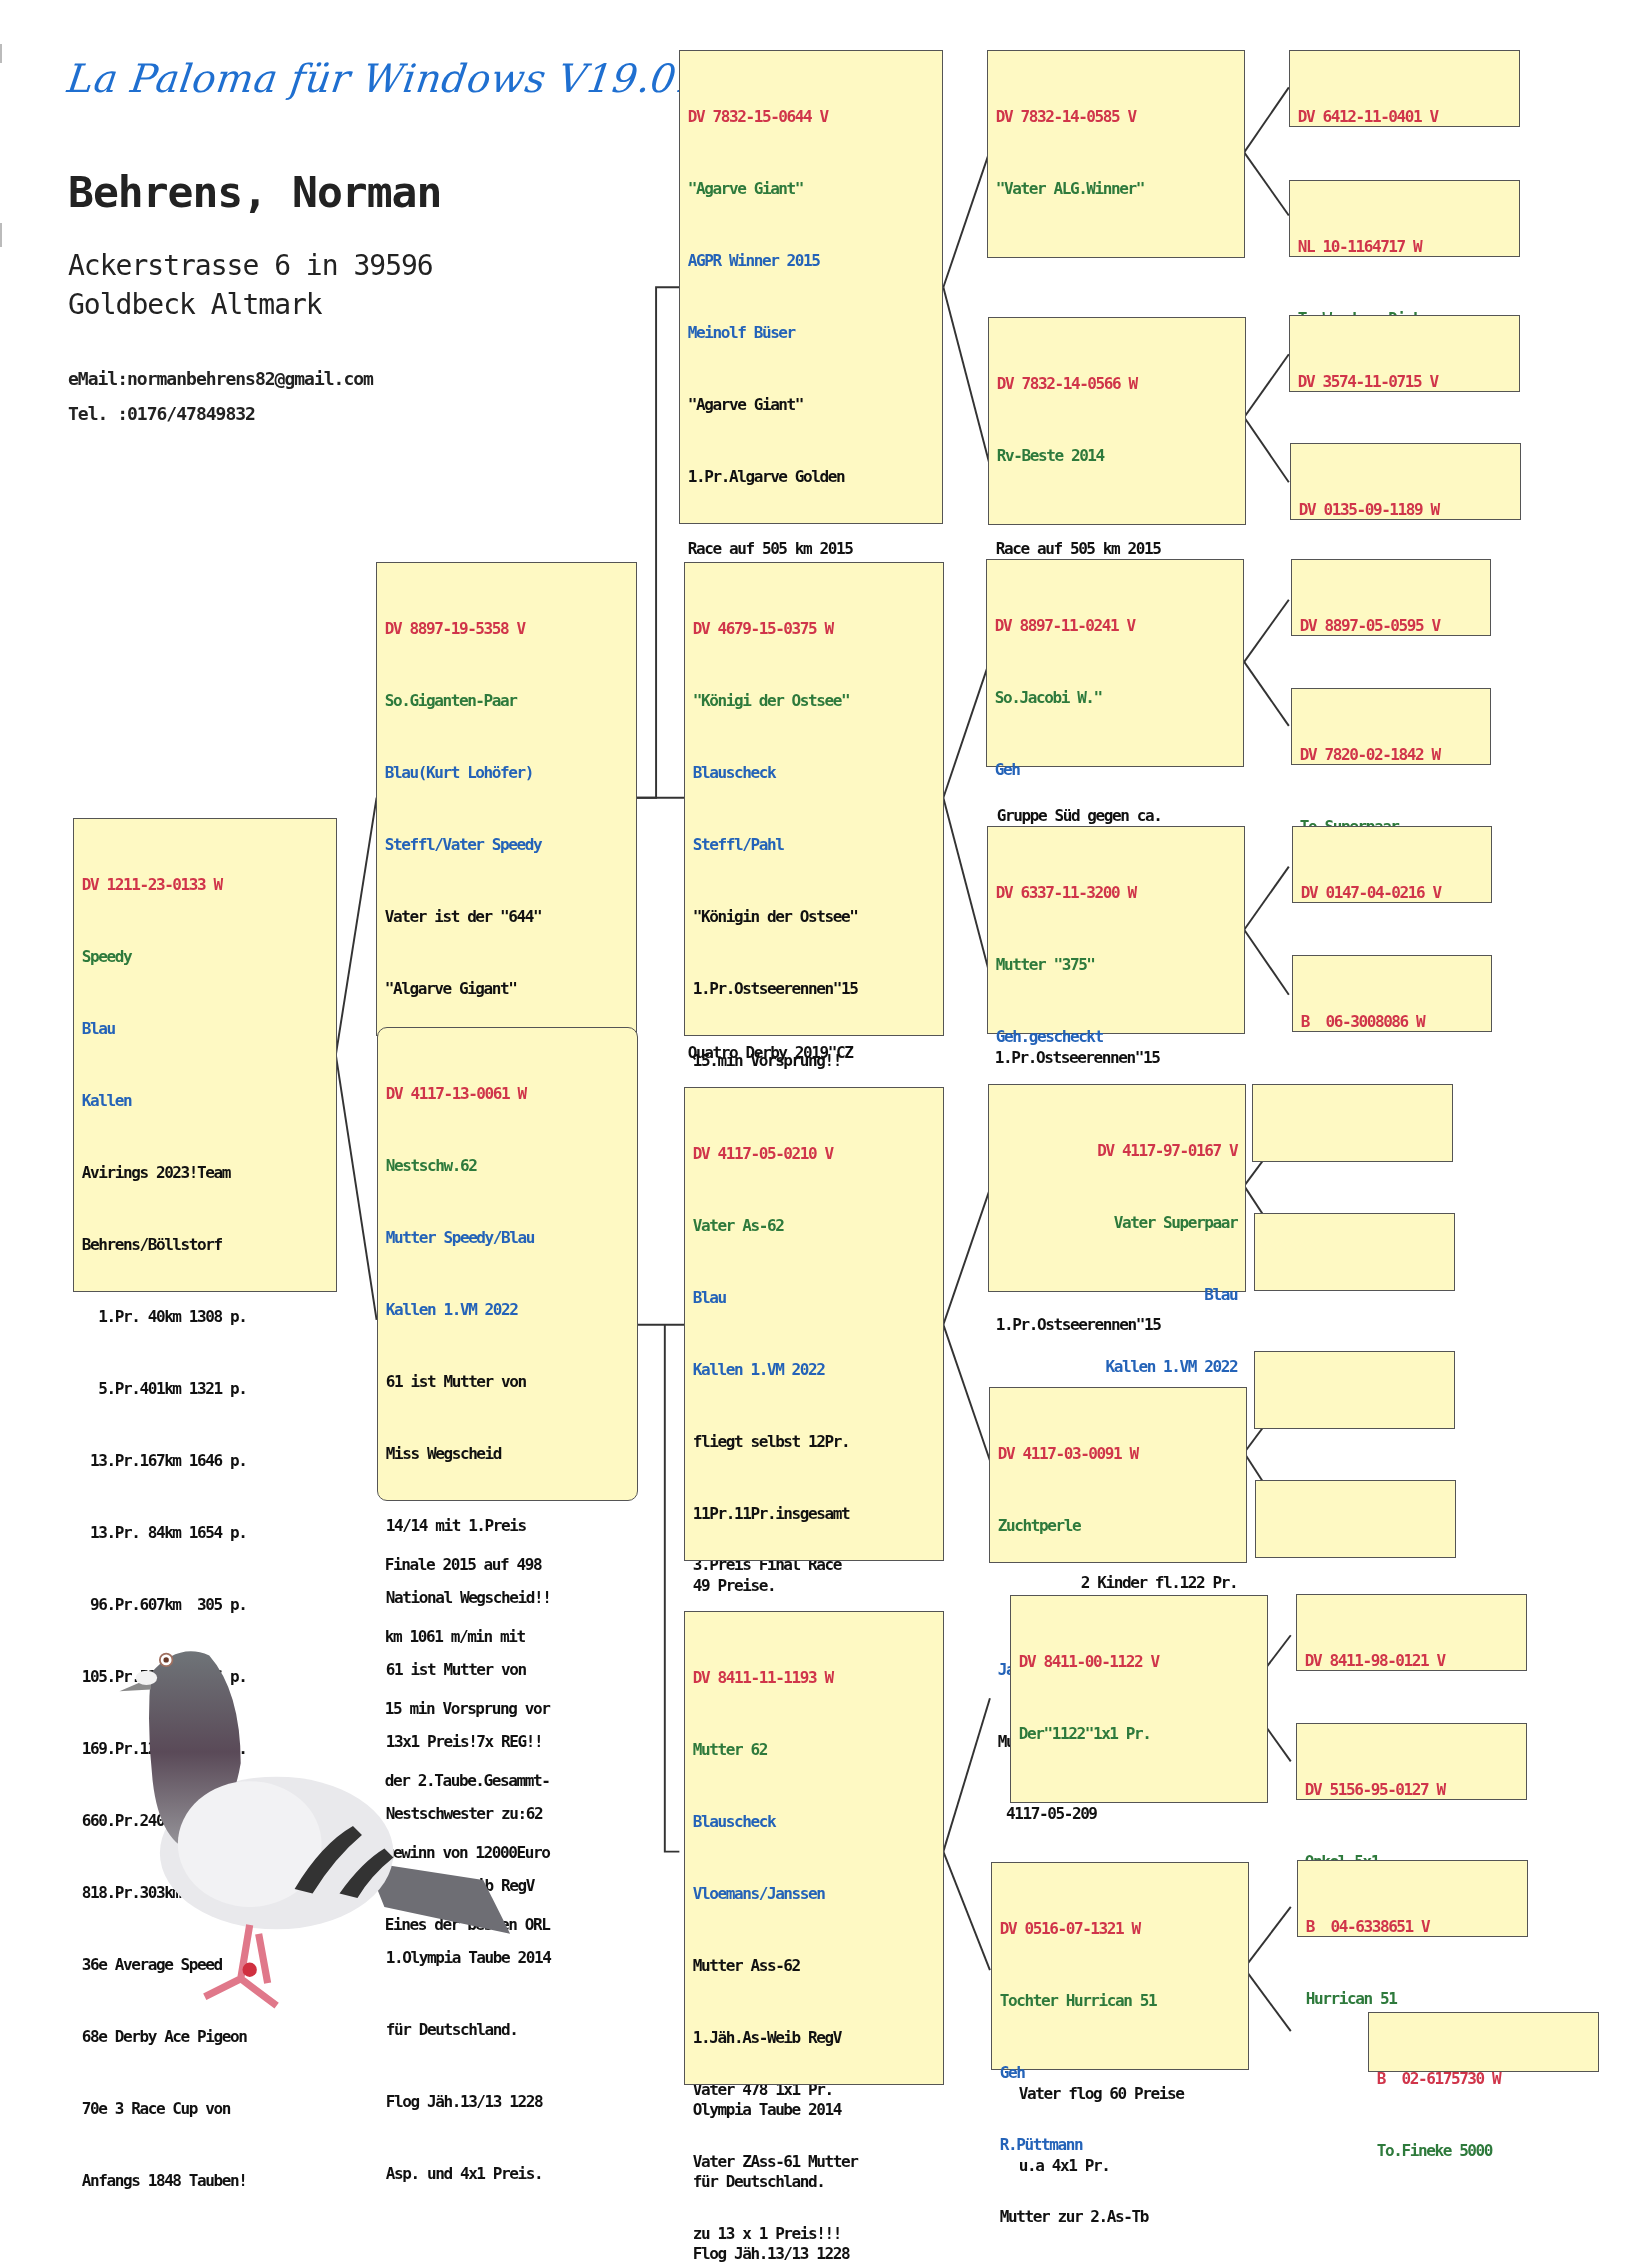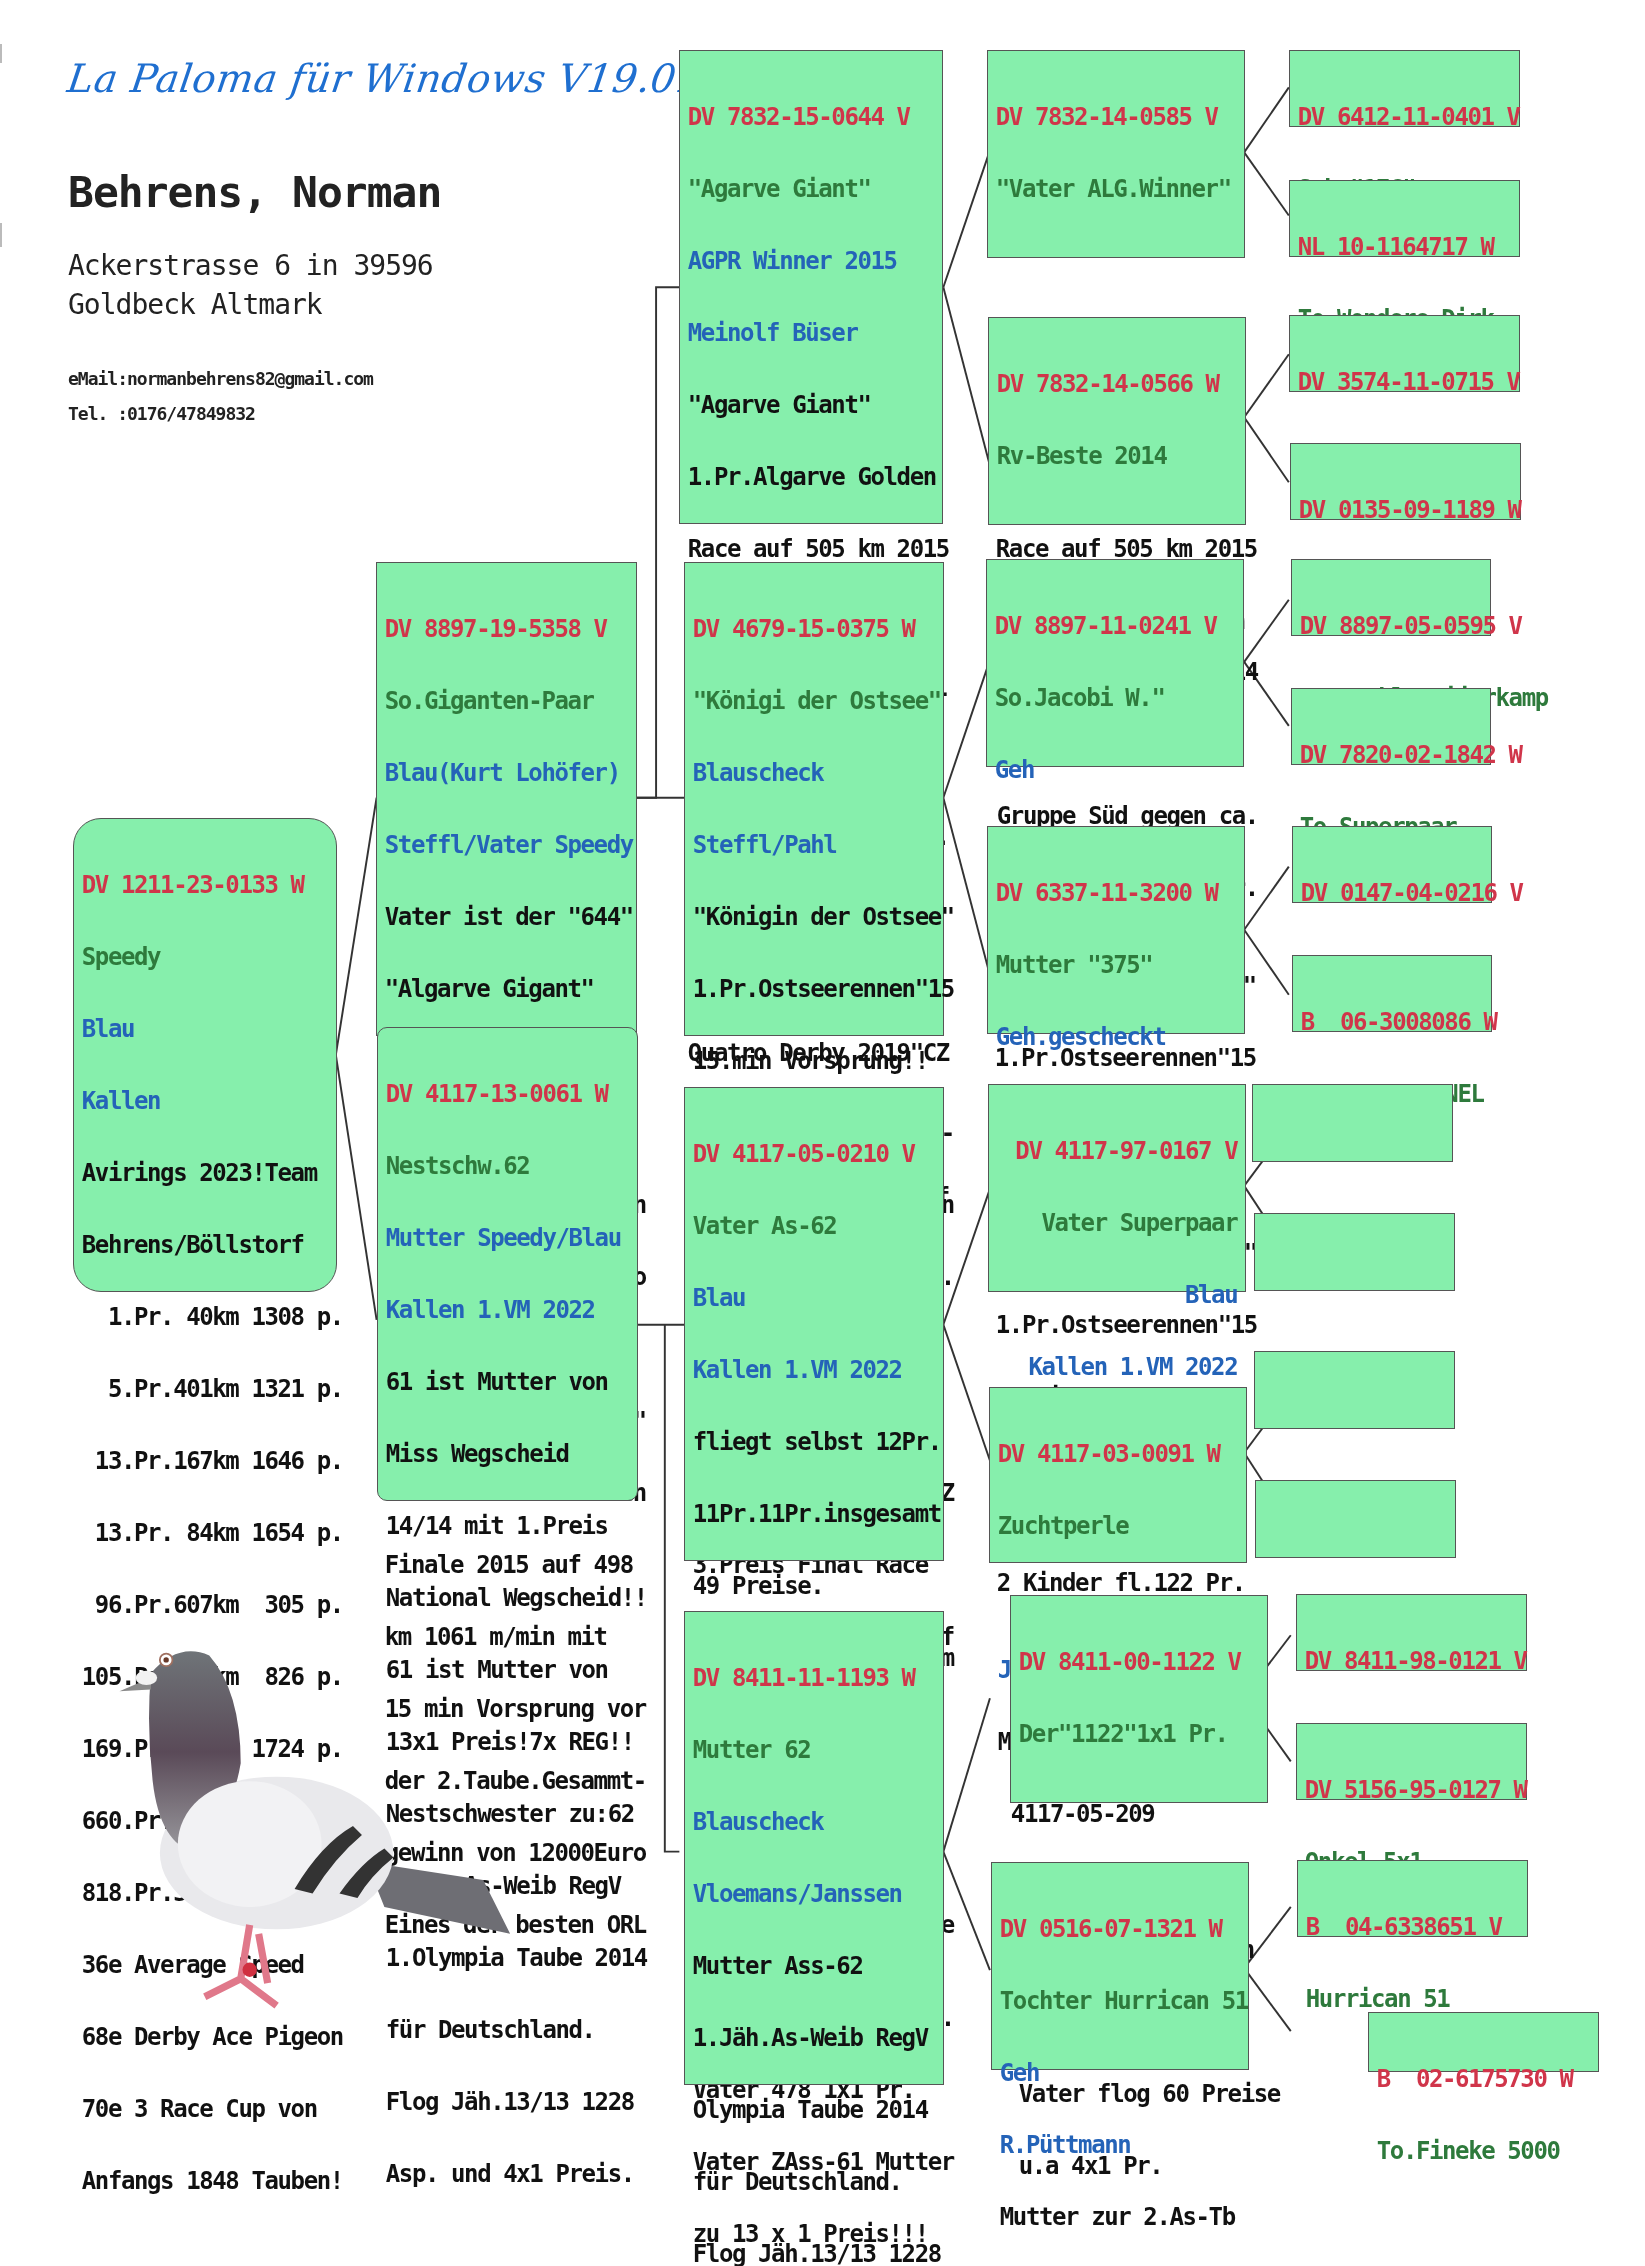--- a/index.html
+++ b/index.html
@@ -4,22 +4,22 @@
 <style>
   html, body { margin:0; padding:0; background:#ffffff; }
   body { width:1646px; height:2267px; position:relative; overflow:hidden;
          font-family:"Liberation Mono", "DejaVu Sans Mono", monospace; }
   .app-title { position:absolute; left:68px; top:56px; font-family:"DejaVu Serif", serif;
                font-style:italic; font-size:39px; color:#1f6fd0; letter-spacing:0.5px; transform:skewX(-8deg); }
   .owner-name { position:absolute; left:68px; top:167px; font-size:43px; font-weight:bold; color:#222; font-family:"DejaVu Sans Mono", monospace; letter-spacing:-1px;}
   .owner-addr { position:absolute; left:68px; top:246px; font-size:28px; font-weight:normal; color:#222; line-height:39px; font-family:"DejaVu Sans Mono", monospace; letter-spacing:-1px;}
   .owner-contact { position:absolute; left:68px; top:361px; font-size:18px; font-weight:bold; color:#222; line-height:35px; font-family:"DejaVu Sans Mono", monospace; letter-spacing:-1px;}
   .scan-edge { position:absolute; left:0; width:1.9px; background:#bbb; }
-  .box { position:absolute; border:1.9px solid #555; background:#86efac; box-sizing:border-box;
-         padding:5.8px 7.8px 3.9px 7.8px; font-family:"DejaVu Sans Mono", monospace; font-size:24px; line-height:24px;
+  .box { position:absolute; border:1.9px solid #555; background:#fef9c3; box-sizing:border-box;
+         padding:5.8px 7.8px 3.9px 7.8px; font-family:"DejaVu Sans Mono", monospace; font-size:16px; line-height:24px;
          font-weight:bold; letter-spacing:-1.4px; white-space:pre; overflow:visible; }
   .box .ring { color:#d0354a; }
   .box .name { color:#2e7a3c; }
   .box .color { color:#2463b8; }
   .box .breeder { color:#2463b8; }
   .box .note { color:#111; }
   .box .blank { height:24px; }
   svg.lines { position:absolute; left:0; top:0; pointer-events:none; }
   .pigeon { position:absolute; left:97px; top:1630px; width:485px; height:446px; }
 </style>
@@ -76,21 +76,21 @@
     <line x1="1282" y1="1222" x2="1328" y2="1292"></line>
     <line x1="1282" y1="1497" x2="1328" y2="1435"></line>
     <line x1="1282" y1="1497" x2="1328" y2="1568"></line>
     <line x1="1282" y1="1748" x2="1330" y2="1685"></line>
     <line x1="1282" y1="1748" x2="1330" y2="1815"></line>
     <line x1="1282" y1="2028" x2="1330" y2="1965"></line>
     <line x1="1282" y1="2028" x2="1330" y2="2093"></line>
   </g>
 </svg>
 
-<div class="box" style="left:73px;top:818px;width:264px;height:474px;border-radius:28px;">
+<div class="box" style="left:73px;top:818px;width:264px;height:474px;">
   <div class="ring">DV 1211-23-0133 W</div>
   <div class="name">Speedy</div>
   <div class="color">Blau</div>
   <div class="breeder">Kallen</div>
   <div class="note">Avirings 2023!Team</div>
   <div class="note">Behrens/Böllstorf</div>
   <div class="note">  1.Pr. 40km 1308 p.</div>
   <div class="note">  5.Pr.401km 1321 p.</div>
   <div class="note"> 13.Pr.167km 1646 p.</div>
   <div class="note"> 13.Pr. 84km 1654 p.</div>

